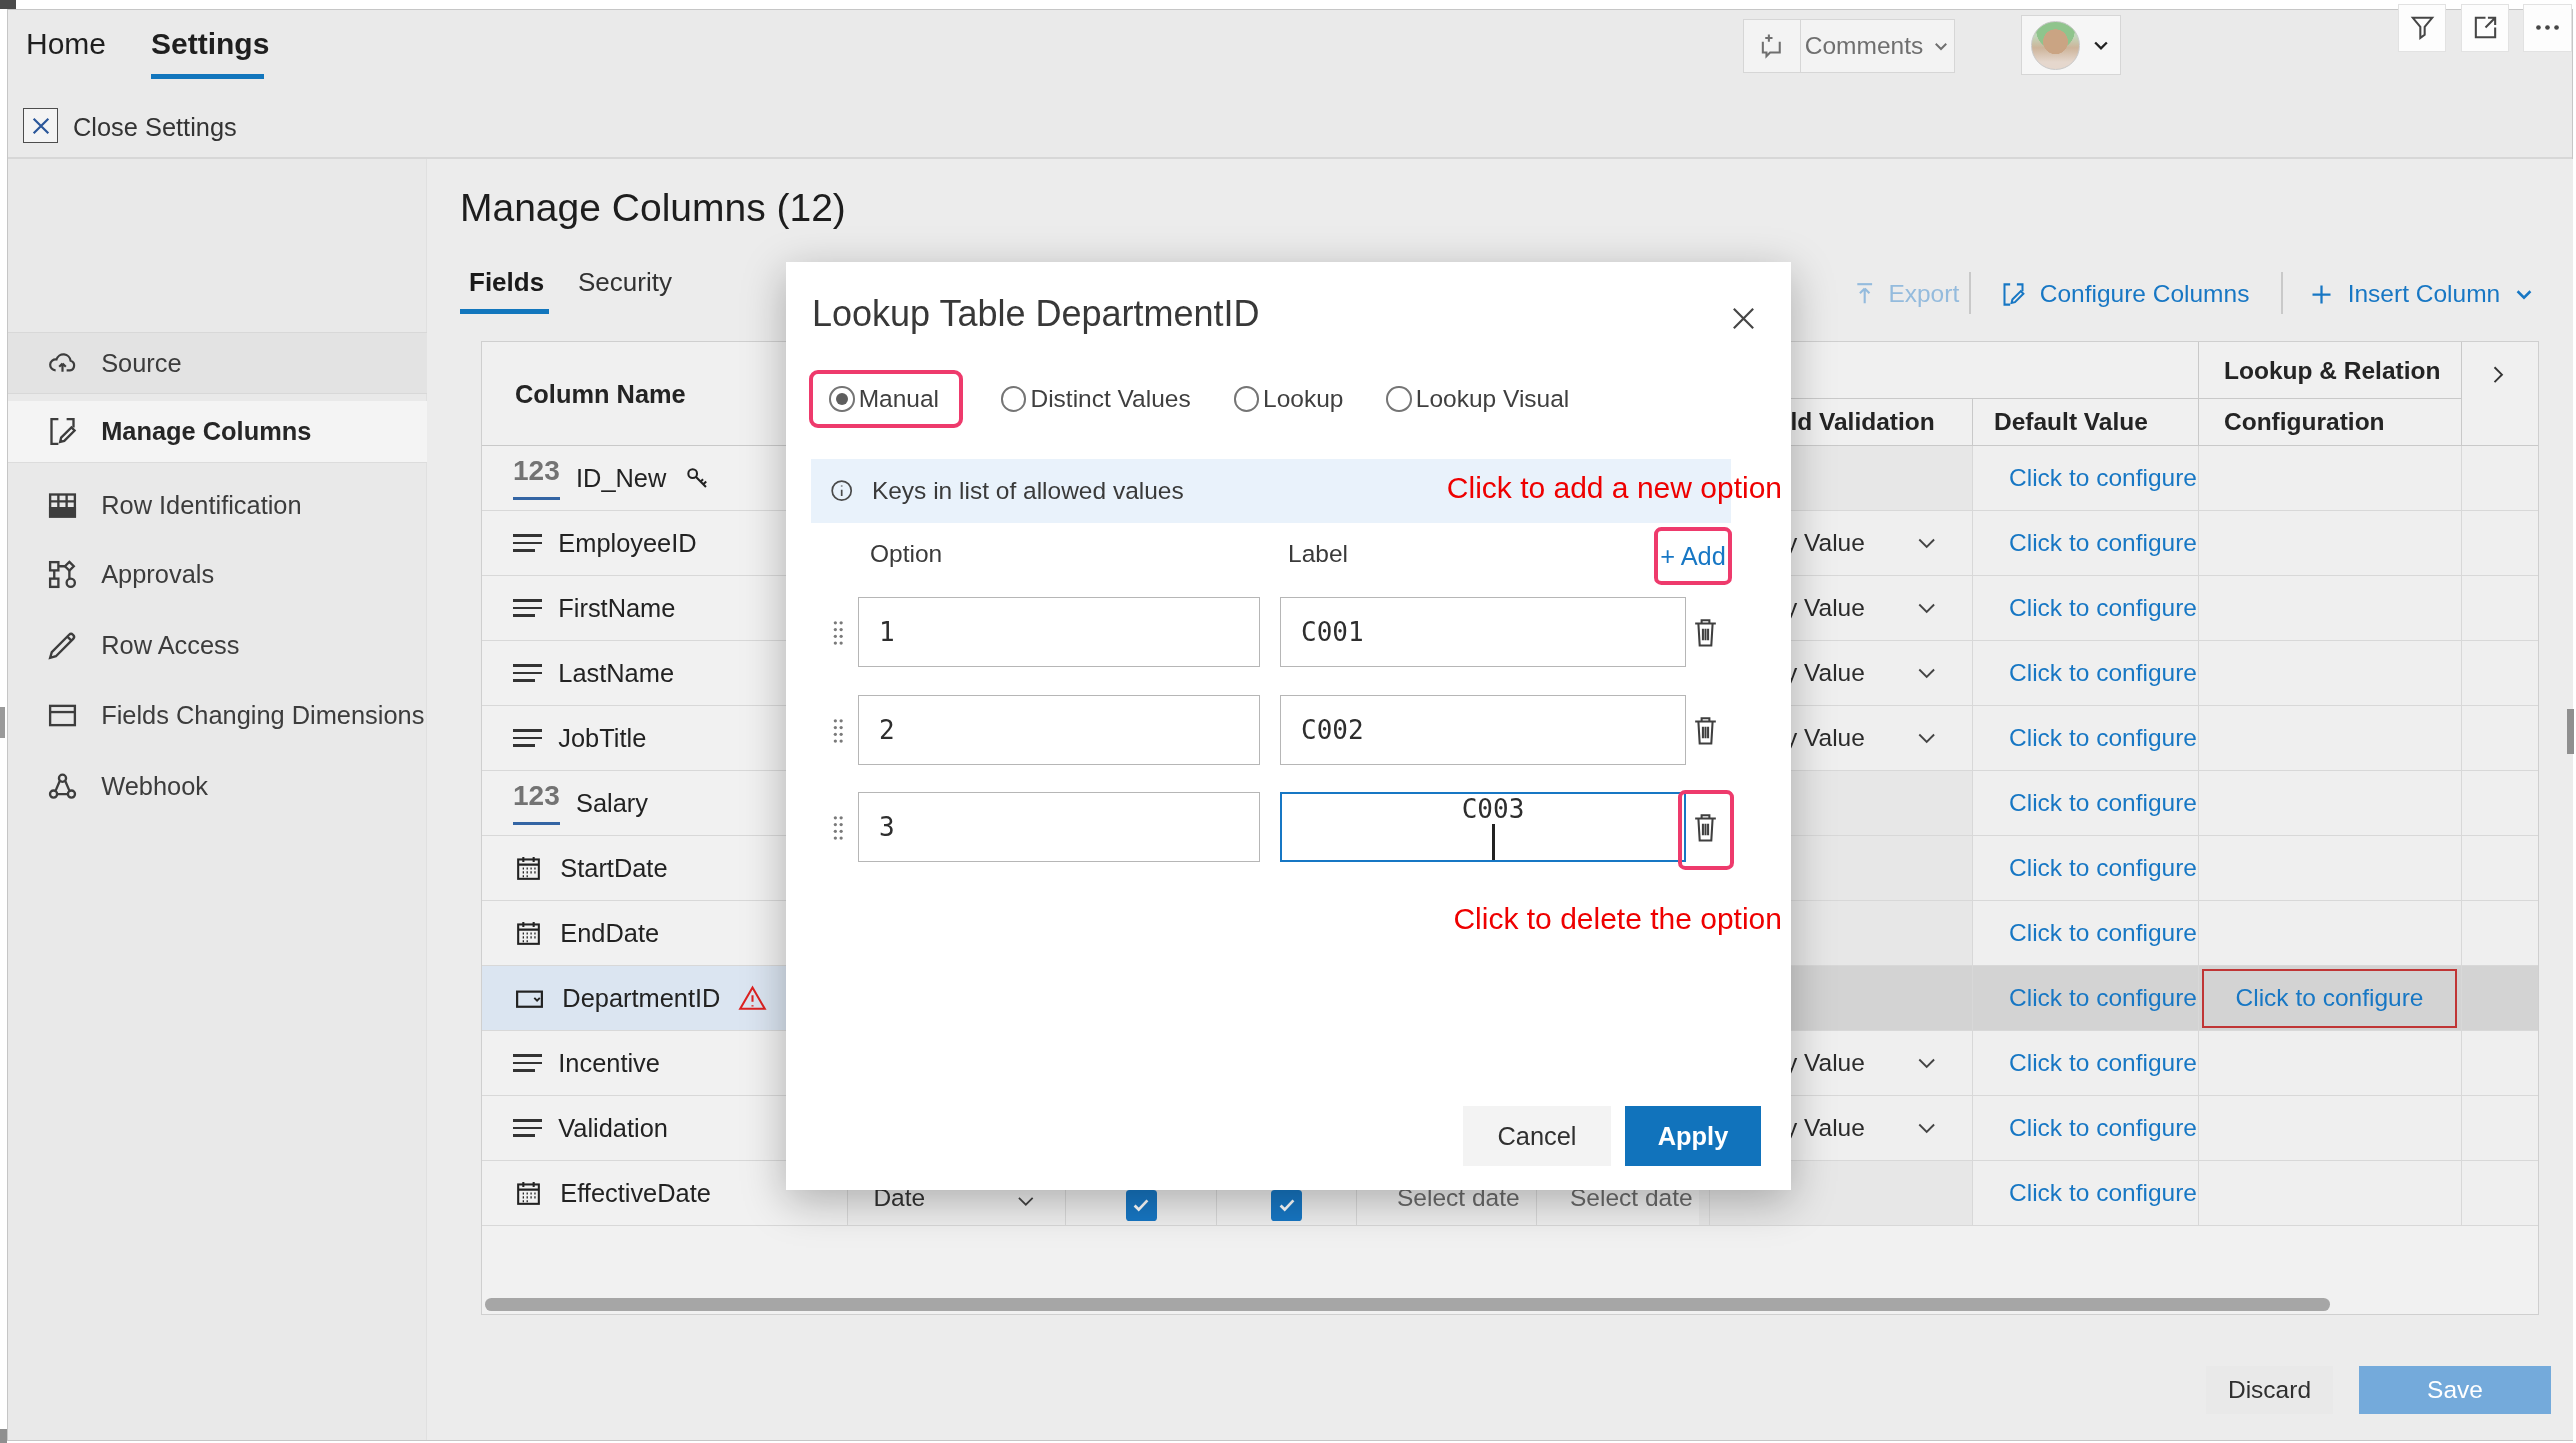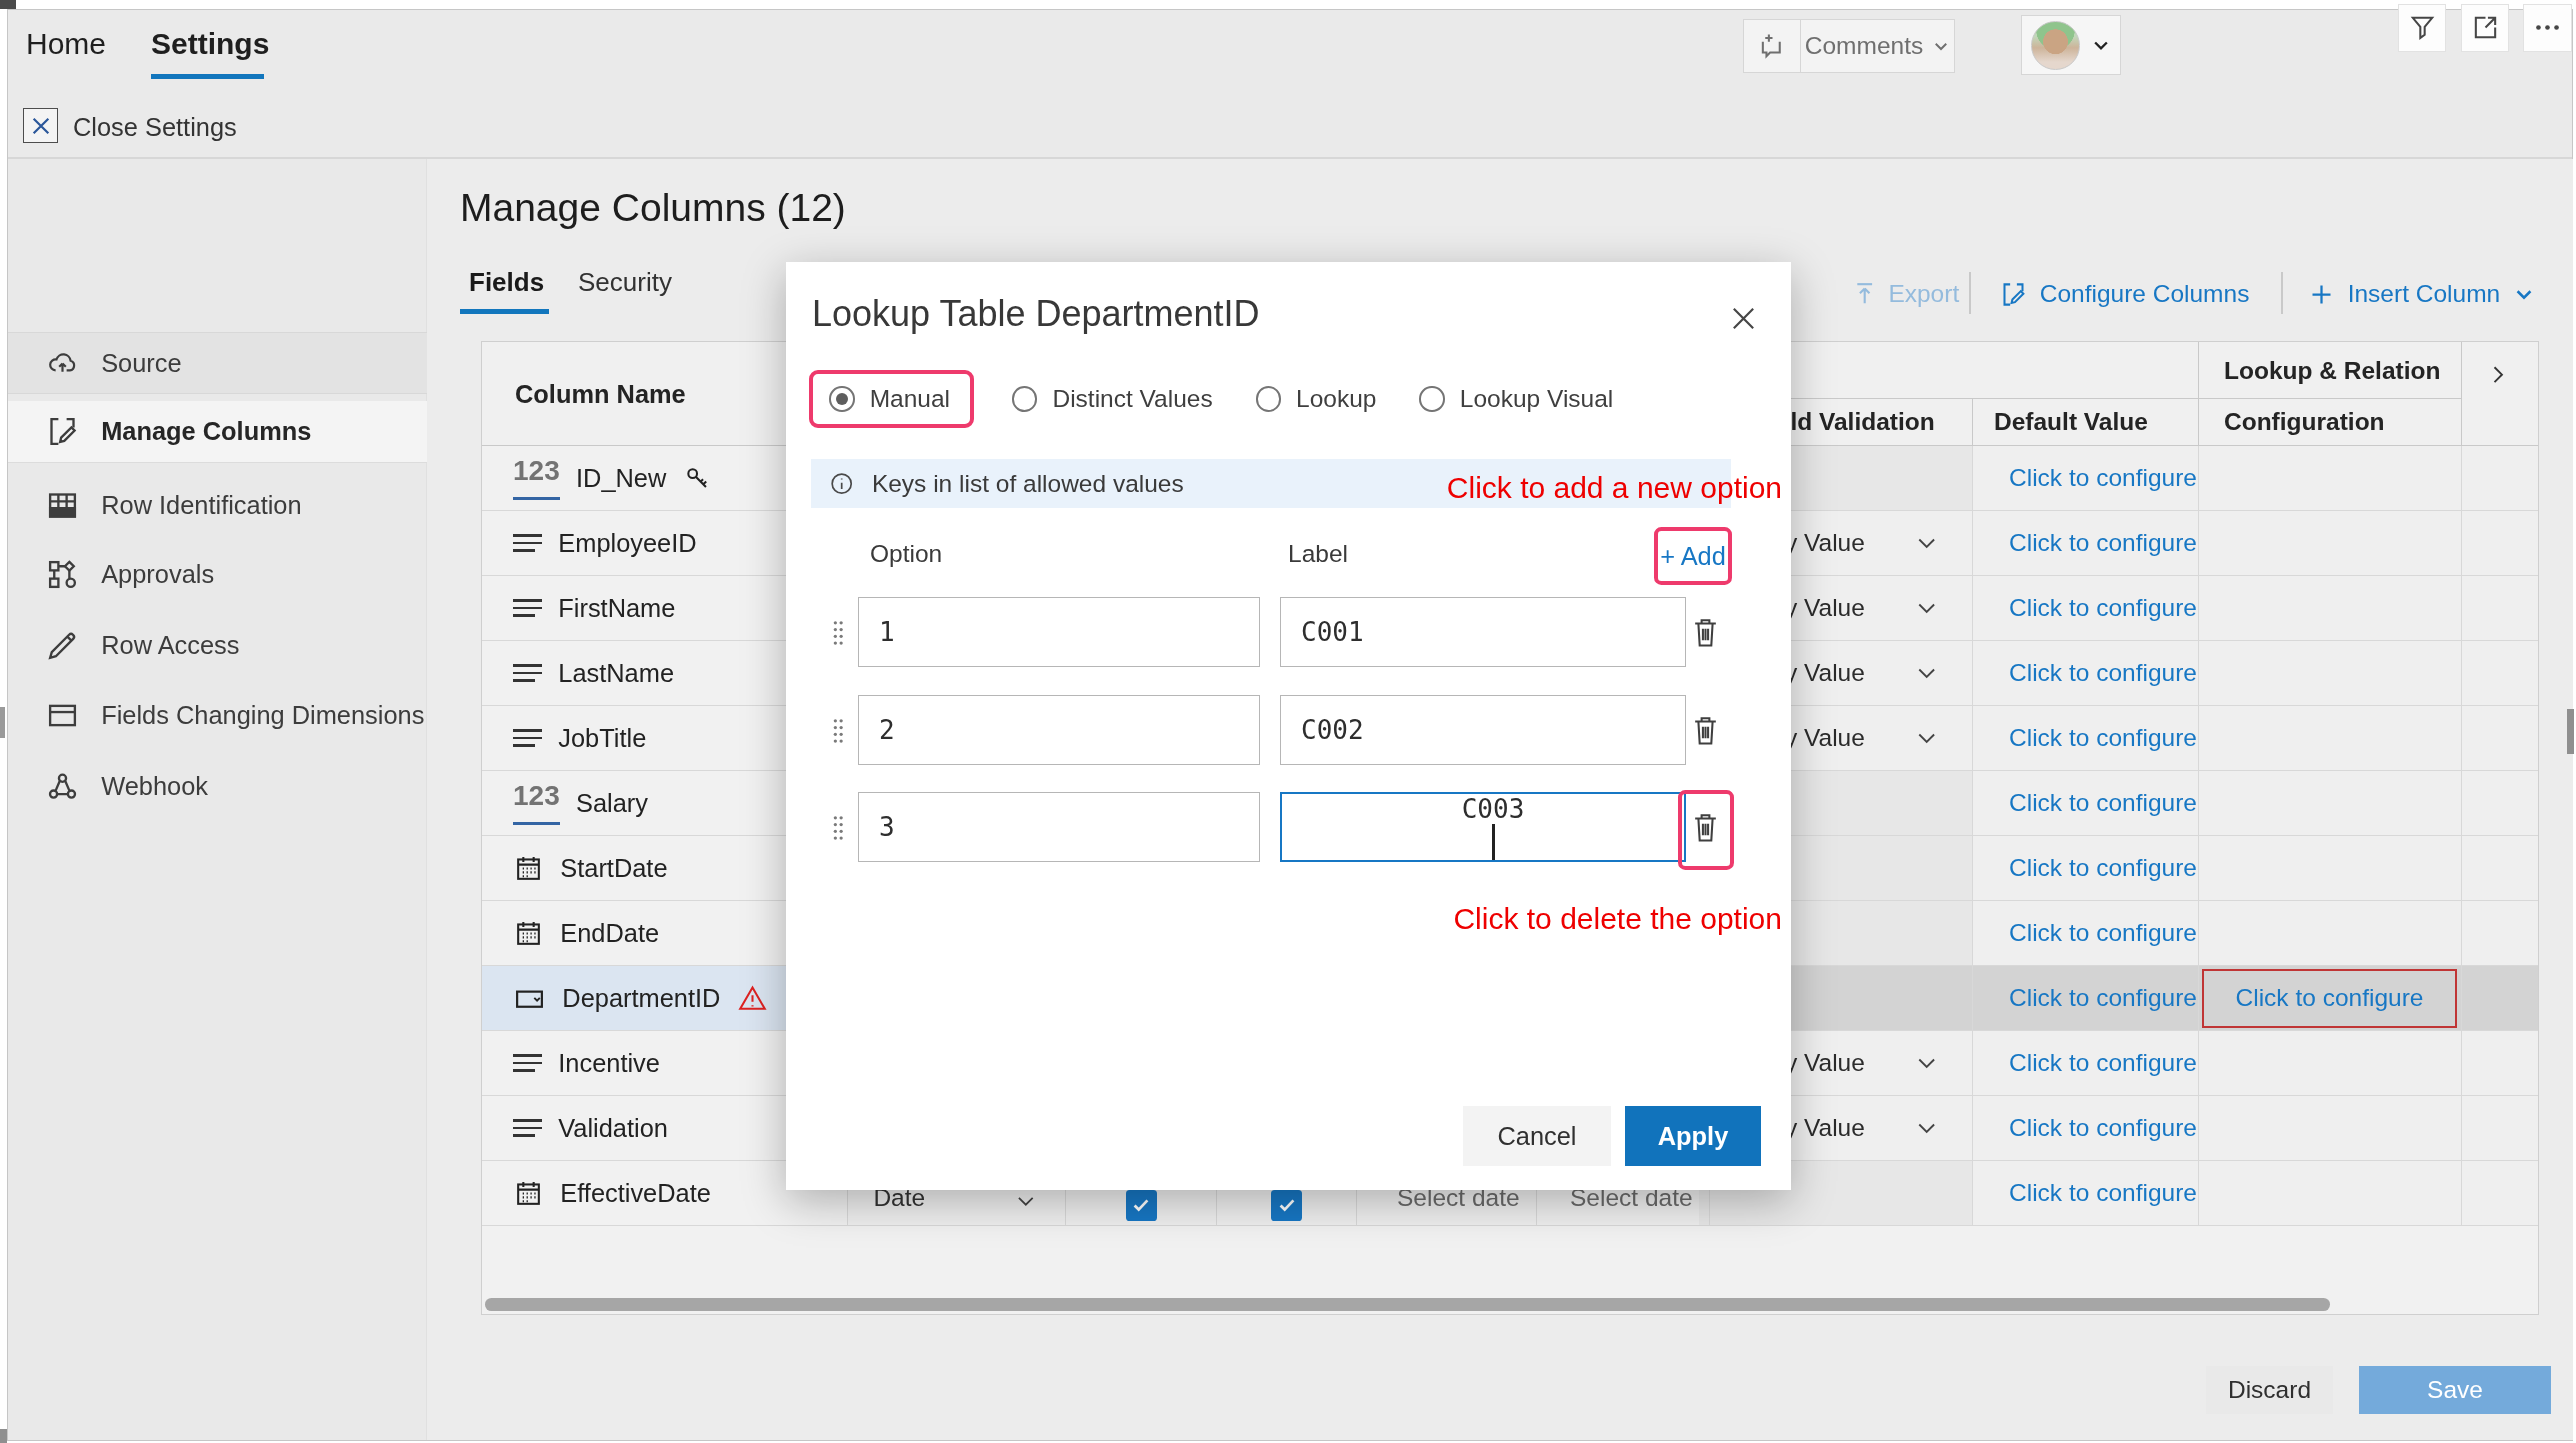--- a/index.html
+++ b/index.html
@@ -128,26 +128,26 @@
                  display:flex; align-items:center; justify-content:center; font-size:24.5px; color:#2f2f2f; }
   .save-btn { left:2359px; top:1366px; width:192px; height:48px; background:#74aadb;
               display:flex; align-items:center; justify-content:center; font-size:24.5px; color:#ffffff; }
 
   
   .dialog { left:786px; top:262px; width:1005px; height:928px; background:#ffffff;
             box-shadow:0 11px 41px rgba(0,0,0,0.28); z-index:10; }
   .dlg-title { position:absolute; left:26px; top:31px; font-size:36px; color:#383838; }
   .dlg-close { position:absolute; right:33px; top:42px; color:#464646; }
   .dlg-modes { position:absolute; left:23px; top:105px; height:64px; display:flex; align-items:center; }
-  .mode { display:flex; align-items:center; gap:15px; font-size:24.5px; color:#3f3f3f; margin-right:43px; }
+  .mode { display:flex; align-items:center; gap:4px; font-size:24.5px; color:#3f3f3f; margin-right:43px; }
   .mode-highlight { border:4.5px solid #ee3a6c; border-radius:9px; padding:11px 20px 11px 16.3px; margin-right:38px; }
   .radio-outer { width:25.4px; height:25.4px; border:2.7px solid #757575; border-radius:50%;
                  display:flex; align-items:center; justify-content:center; }
   .radio-dot { width:12.7px; height:12.7px; border-radius:50%; background:#5e5e5e; }
-  .dlg-info { position:absolute; left:24.5px; top:197px; width:920px; height:49px; background:#e9f2fb;
+  .dlg-info { position:absolute; left:24.5px; top:197px; width:920px; height:64px; background:#e9f2fb;
               display:flex; align-items:center; gap:18px; padding-left:18px; font-size:24.5px; color:#3a3a3a; }
   .dlg-colhead { position:absolute; font-size:24.5px; color:#3a3a3a; }
   .add-box { position:absolute; left:868px; top:265px; width:78px; height:58px; border:4.5px solid #ee3a6c;
              border-radius:7.3px; display:flex; align-items:center; justify-content:center; }
   .add-link { font-size:25.4px; color:#1777c4; white-space:nowrap; }
   .opt-row { position:absolute; left:0; width:1005px; height:70px; }
   .grip { position:absolute; left:45px; top:22px; color:#7a7a7a; }
   .tinput { position:absolute; top:0; width:402px; height:70px; background:#fff; border:1.8px solid #b6b6b6;
             display:flex; align-items:center; padding-left:20px;
             font-family:"DejaVu Sans Mono", monospace; font-size:26px; color:#2e2e2e; }

